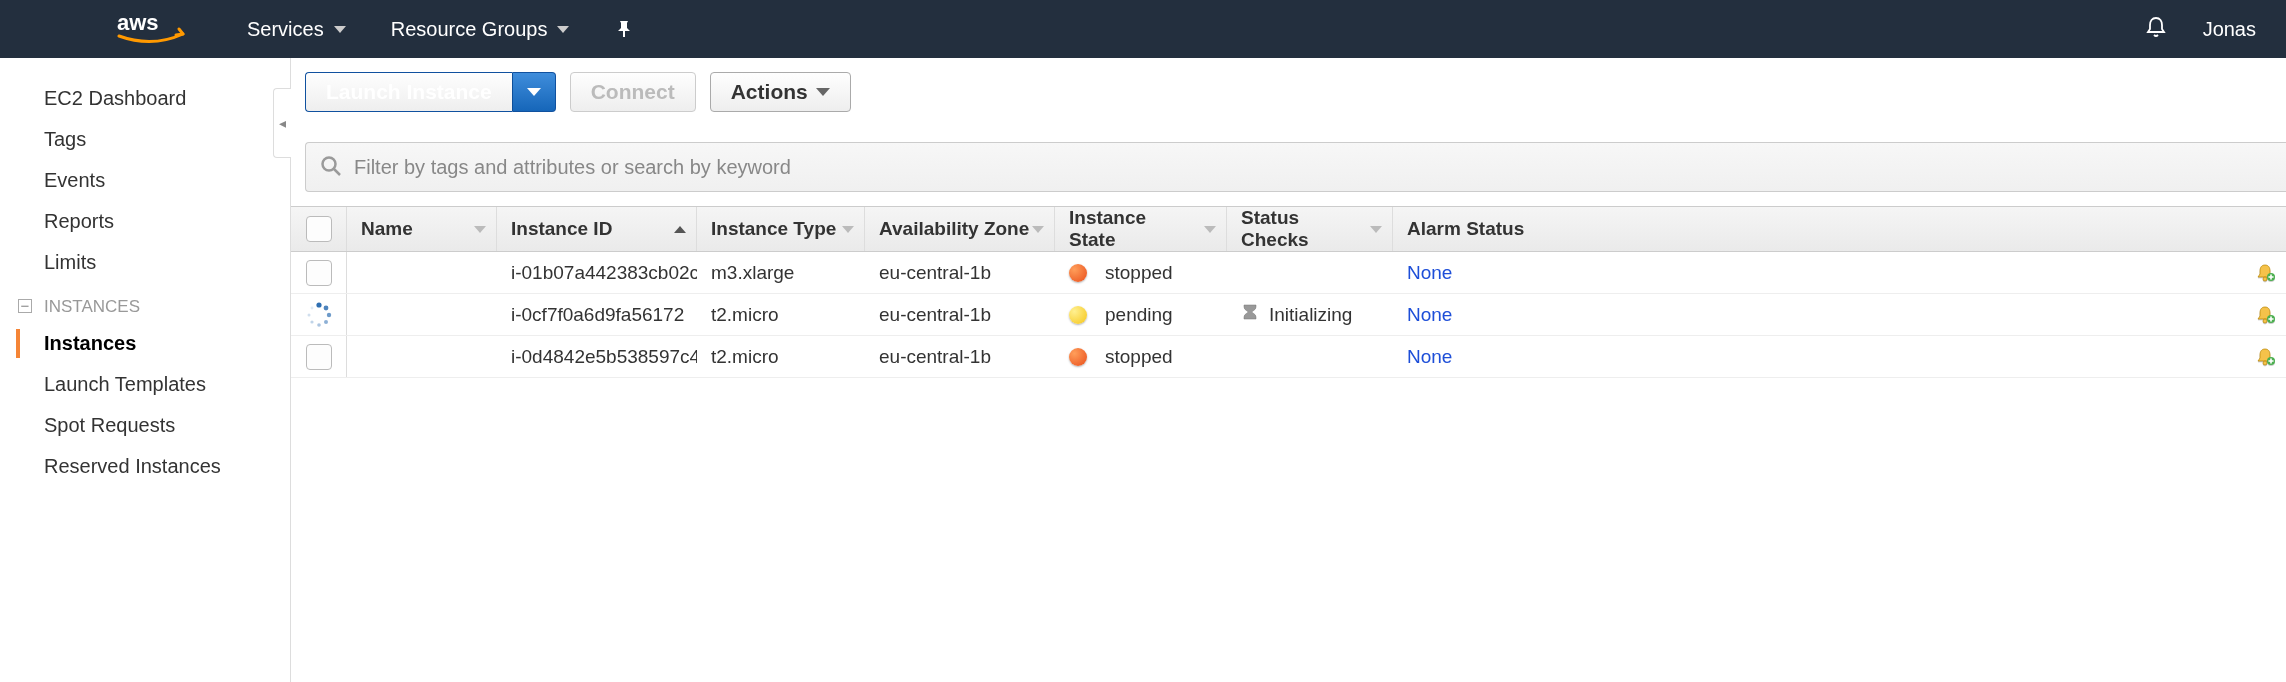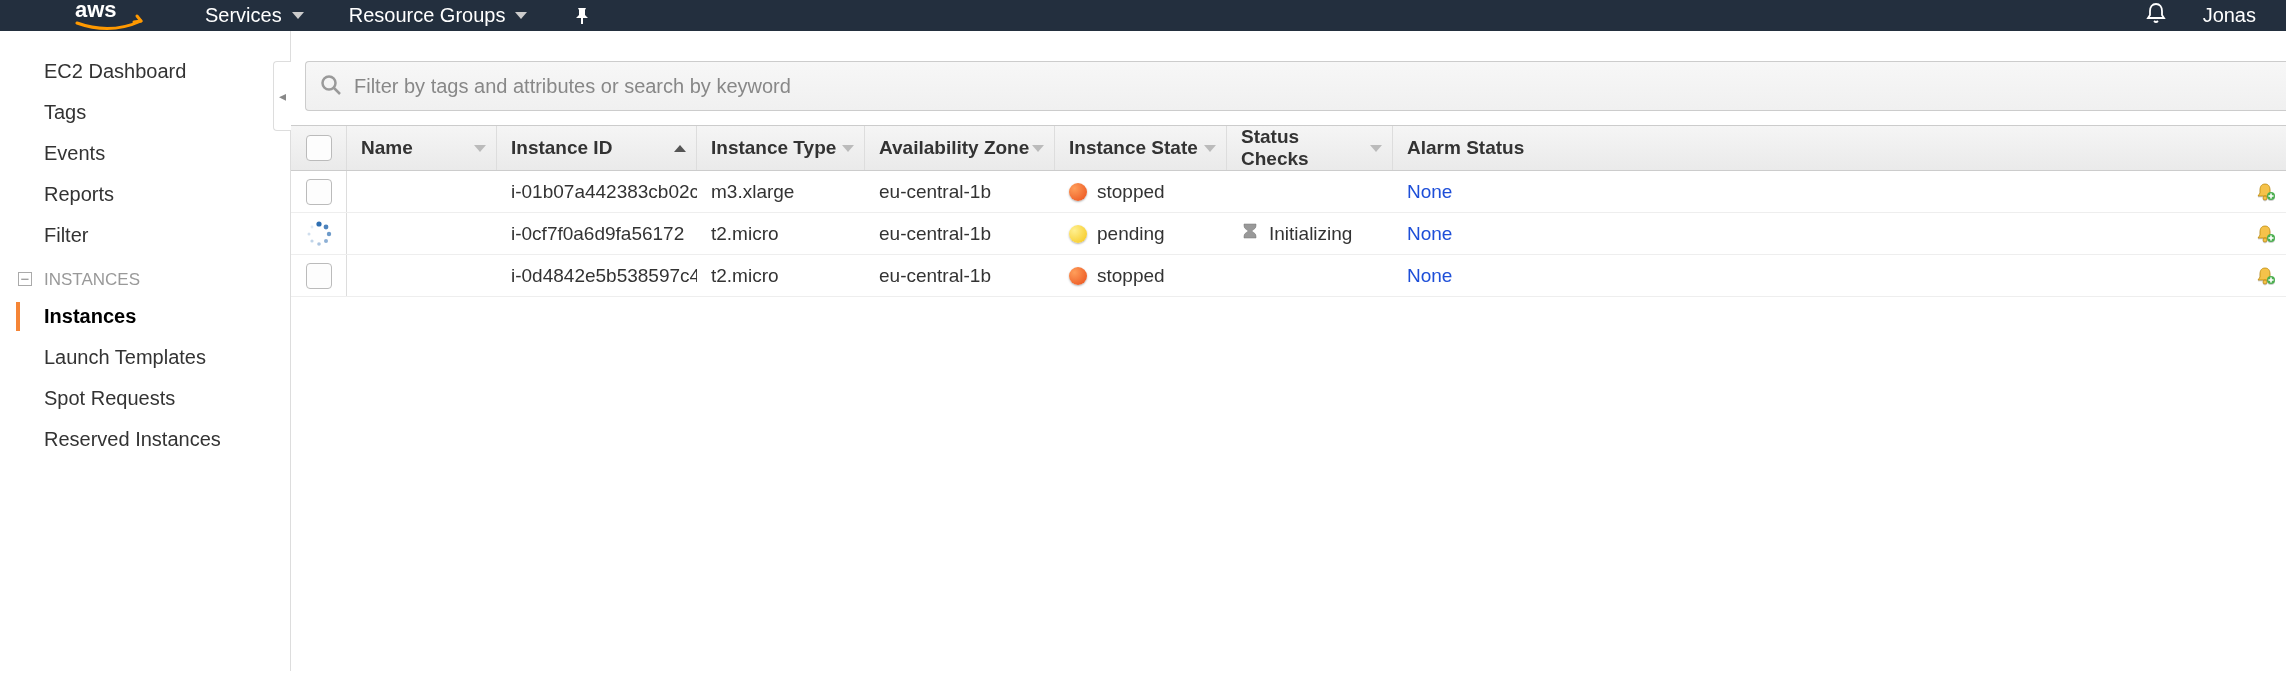--- a/index.html
+++ b/index.html
@@ -6,24 +6,24 @@
   body {
     font-family: "Helvetica Neue", Helvetica, Arial, sans-serif;
     font-size: 14px;
     color: #333;
     background: #fff;
     width: 2286px;
   }
   
   .topnav {
     background: #232f3e;
-    height: 31px;
-    display: flex;
-    align-items: center;
-    padding: 0 30px 0 75px;
+    height: 58px;
+    display: flex;
+    align-items: center;
+    padding: 0 30px 0 117px;
     color: #fff;
     font-size: 20px;
   }
   .aws-logo {
     display: flex;
     align-items: baseline;
     margin-right: 60px;
   }
   .aws-logo svg { display:block; }
   .nav-item {
@@ -237,21 +237,21 @@
     border: 1px solid #bbb;
     border-radius: 4px;
     background: #fdfdfd;
     display:inline-block;
     cursor:pointer;
   }
   .col-name { width: 150px; }
   .col-id   { width: 200px; }
   .col-type { width: 168px; text-align: right; }
   .col-az   { width: 190px; }
-  .col-state{ width: 172px; }
+  .col-state{ width: 172px; gap: 8px; }
   .col-check{ width: 166px; }
   .col-alarm{ flex: 1; }
 
   .tr {
     height: 42px;
     display: flex;
     align-items: center;
     border-bottom: 1px solid #eee;
     font-size: 19px;
     color: #333;
@@ -319,35 +319,48 @@
   <div class="username">Jonas</div>
 </div>
 
 <div class="layout">
 
   <div class="sidebar">
     <div class="sidebar-item">EC2 Dashboard</div>
     <div class="sidebar-item">Tags</div>
     <div class="sidebar-item">Events</div>
     <div class="sidebar-item">Reports</div>
-    <div class="sidebar-item">Filter</div>
+    <div class="sidebar-item">Limits</div>
 
     <div class="sidebar-section-header">
       <span class="collapse-icon">−</span>
       <span>INSTANCES</span>
     </div>
     <div class="sidebar-item active">Instances</div>
     <div class="sidebar-item">Launch Templates</div>
     <div class="sidebar-item">Spot Requests</div>
     <div class="sidebar-item">Reserved Instances</div>
   </div>
 
   <div class="main">
     <div class="collapse-handle">◂</div>
 
+    <div class="action-bar">
+      <div class="btn-group">
+        <button class="btn btn-primary">Launch Instance</button>
+        <div class="btn-primary-caret">
+          <span class="caret"></span>
+        </div>
+      </div>
+      <button class="btn disabled">Connect</button>
+      <button class="btn actions-btn">
+        <span>Actions</span>
+        <span class="caret"></span>
+      </button>
+    </div>
 
     <div class="filter-bar">
       <span class="mag-icon">
         <svg width="22" height="22" viewBox="0 0 22 22" fill="none" stroke="#9a9a9a" stroke-width="2.5">
           <circle cx="9" cy="9" r="6.5"></circle>
           <line x1="14" y1="14" x2="20" y2="20"></line>
         </svg>
       </span>
       <input type="text" placeholder="Filter by tags and attributes or search by keyword" style="">
     </div>

